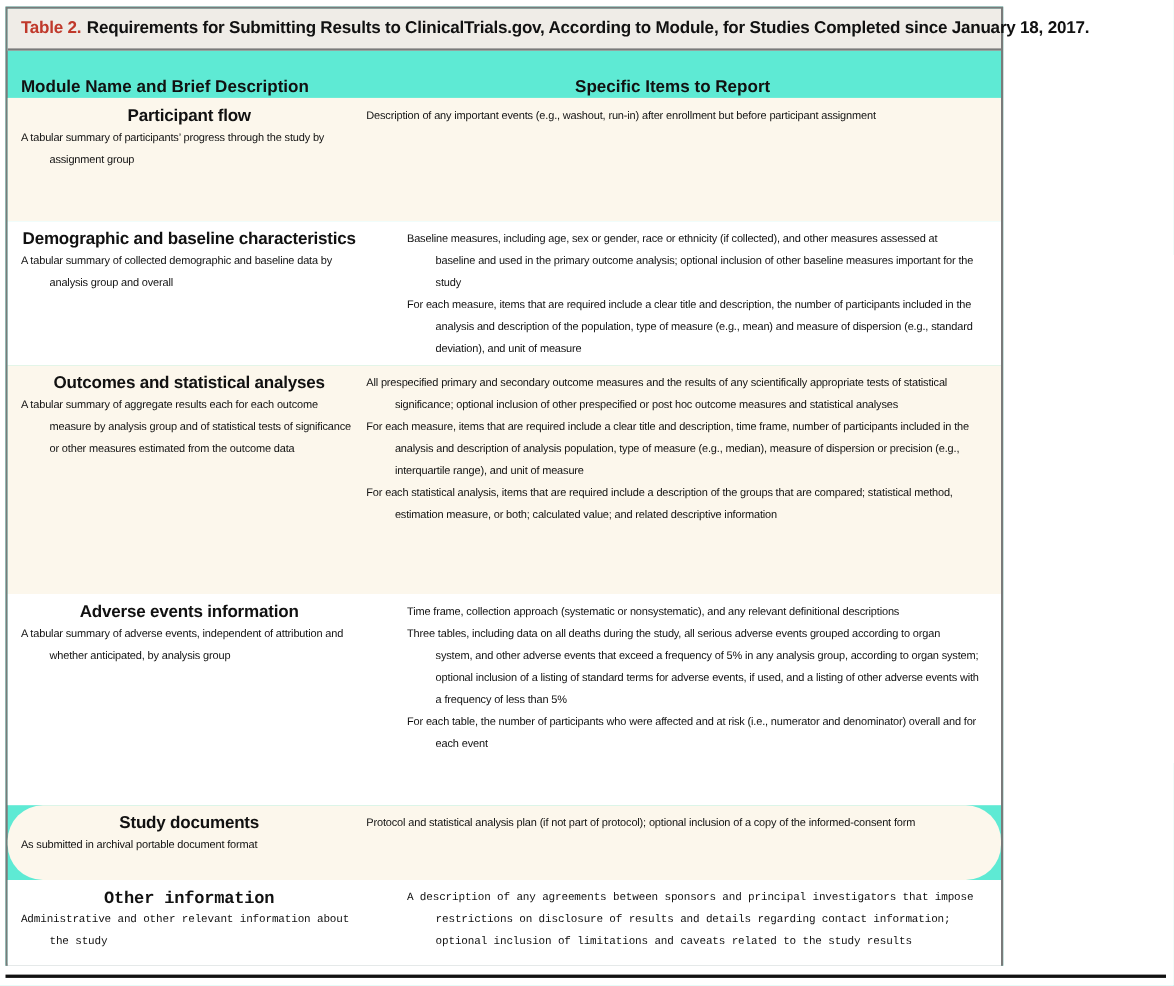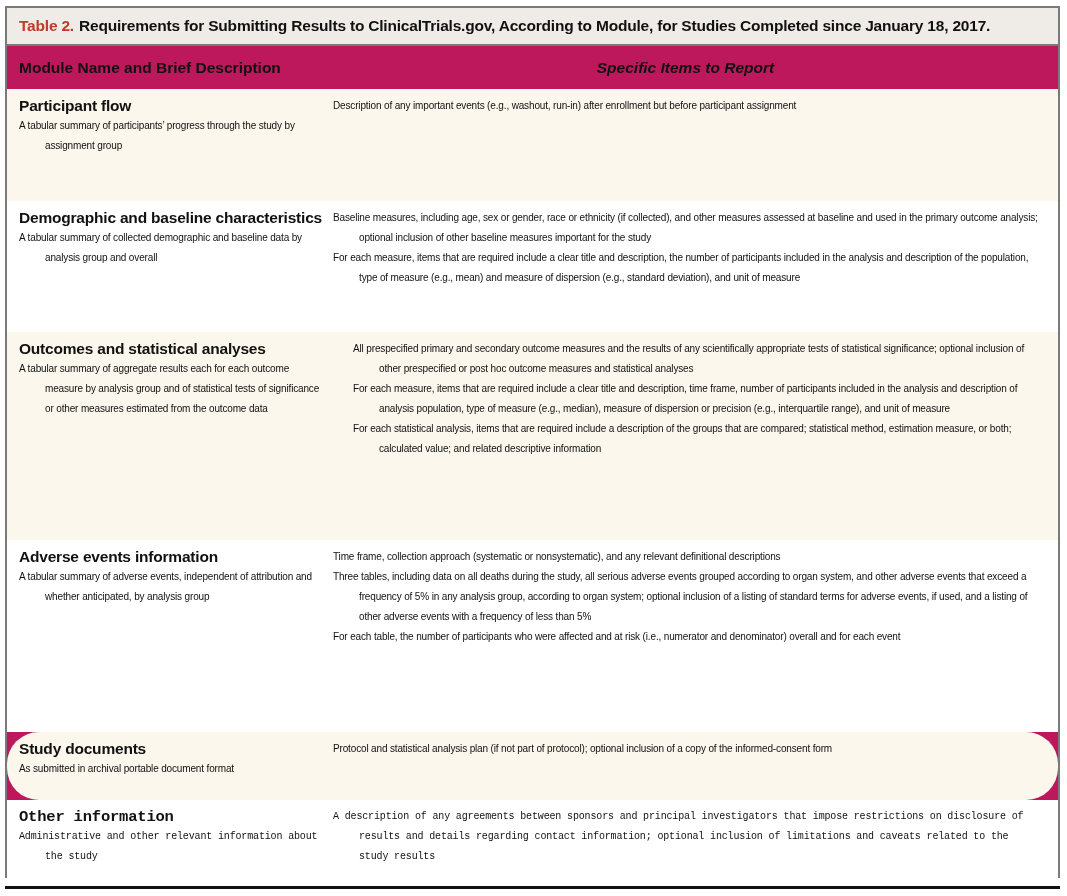--- a/index.html
+++ b/index.html
@@ -1,38 +1,38 @@
 <!DOCTYPE html>
 <html><head>
 <meta charset="utf-8">
 <style>
   html, body { margin: 0; padding: 0; background: #ffffff; }
   body { width: 1067px; height: 896px; position: relative; overflow: hidden;
          font-family: "Liberation Sans", "DejaVu Sans", sans-serif; color: #111; }
-  .frame { position: absolute; left: 5px; top: 6px; width: 1055px; height: 872px;
-           border: 2px solid #7a7a7a; box-sizing: border-box; background: #be185d; }
+  .frame { position: absolute; left: 5px; top: 6px; width: 907px; height: 872px;
+           border: 2px solid #7a7a7a; box-sizing: border-box; background: #5eead4; }
   .title-bar { height: 38px; background: #efece7; border-bottom: 2px solid #7a7a7a;
                box-sizing: border-box; padding: 0 0 0 12px; display: flex; align-items: center;
                font-size: 15.5px; font-weight: bold; letter-spacing: -0.2px; white-space: nowrap; }
   .title-label { color: #c0392b; margin-right: 5px; }
-  .col-header { display: flex; height: 43px; align-items: center; font-weight: bold; font-size: 15.5px; }
+  .col-header { display: flex; height: 43px; align-items: flex-end; font-weight: bold; font-size: 15.5px; }
   .col-header .c1 { width: 326px; padding-left: 12px; box-sizing: border-box; }
-  .col-header .c2 { flex: 1; text-align: center; box-sizing: border-box; font-style: italic; }
+  .col-header .c2 { flex: 1; text-align: center; box-sizing: border-box; }
   .row { display: flex; box-sizing: border-box; padding: 7px 0 8px 0; }
   .row.cream { background: #fcf7ec; }
-  .row.white { background: #ffffff; }
+  .row.white { background: #ffffff; gap: 37px; }
   .c1 { width: 326px; padding-left: 12px; padding-right: 8px; box-sizing: border-box; }
   .c2 { flex: 1; padding-right: 20px; box-sizing: border-box; }
-  .mod-name { font-weight: bold; font-size: 15.5px; line-height: 20px; letter-spacing: -0.2px; }
+  .mod-name { font-weight: bold; font-size: 15.5px; line-height: 20px; letter-spacing: -0.2px; text-align: center; }
   .mod-desc, .item { font-size: 10px; line-height: 20px; padding-left: 26px; text-indent: -26px; letter-spacing: -0.15px; }
   .item { font-size: 10px; }
   .bottom-rule { position: absolute; left: 5px; top: 886px; width: 1055px; height: 3px; background: #111; }
   .r1 { height: 112px; }
   .r2 { height: 131px; }
-  .r3 { height: 208px; gap: 20px; }
+  .r3 { height: 208px; }
   .r4 { height: 192px; }
   .r5 { height: 68px; border-radius: 32px; }
   .r6 { height: 78px; font-family: Liberation Mono, monospace; }
 </style>
 </head>
 <body>
 
 <div class="frame">
   <div class="title-bar">
     <span class="title-label">Table 2.</span>

